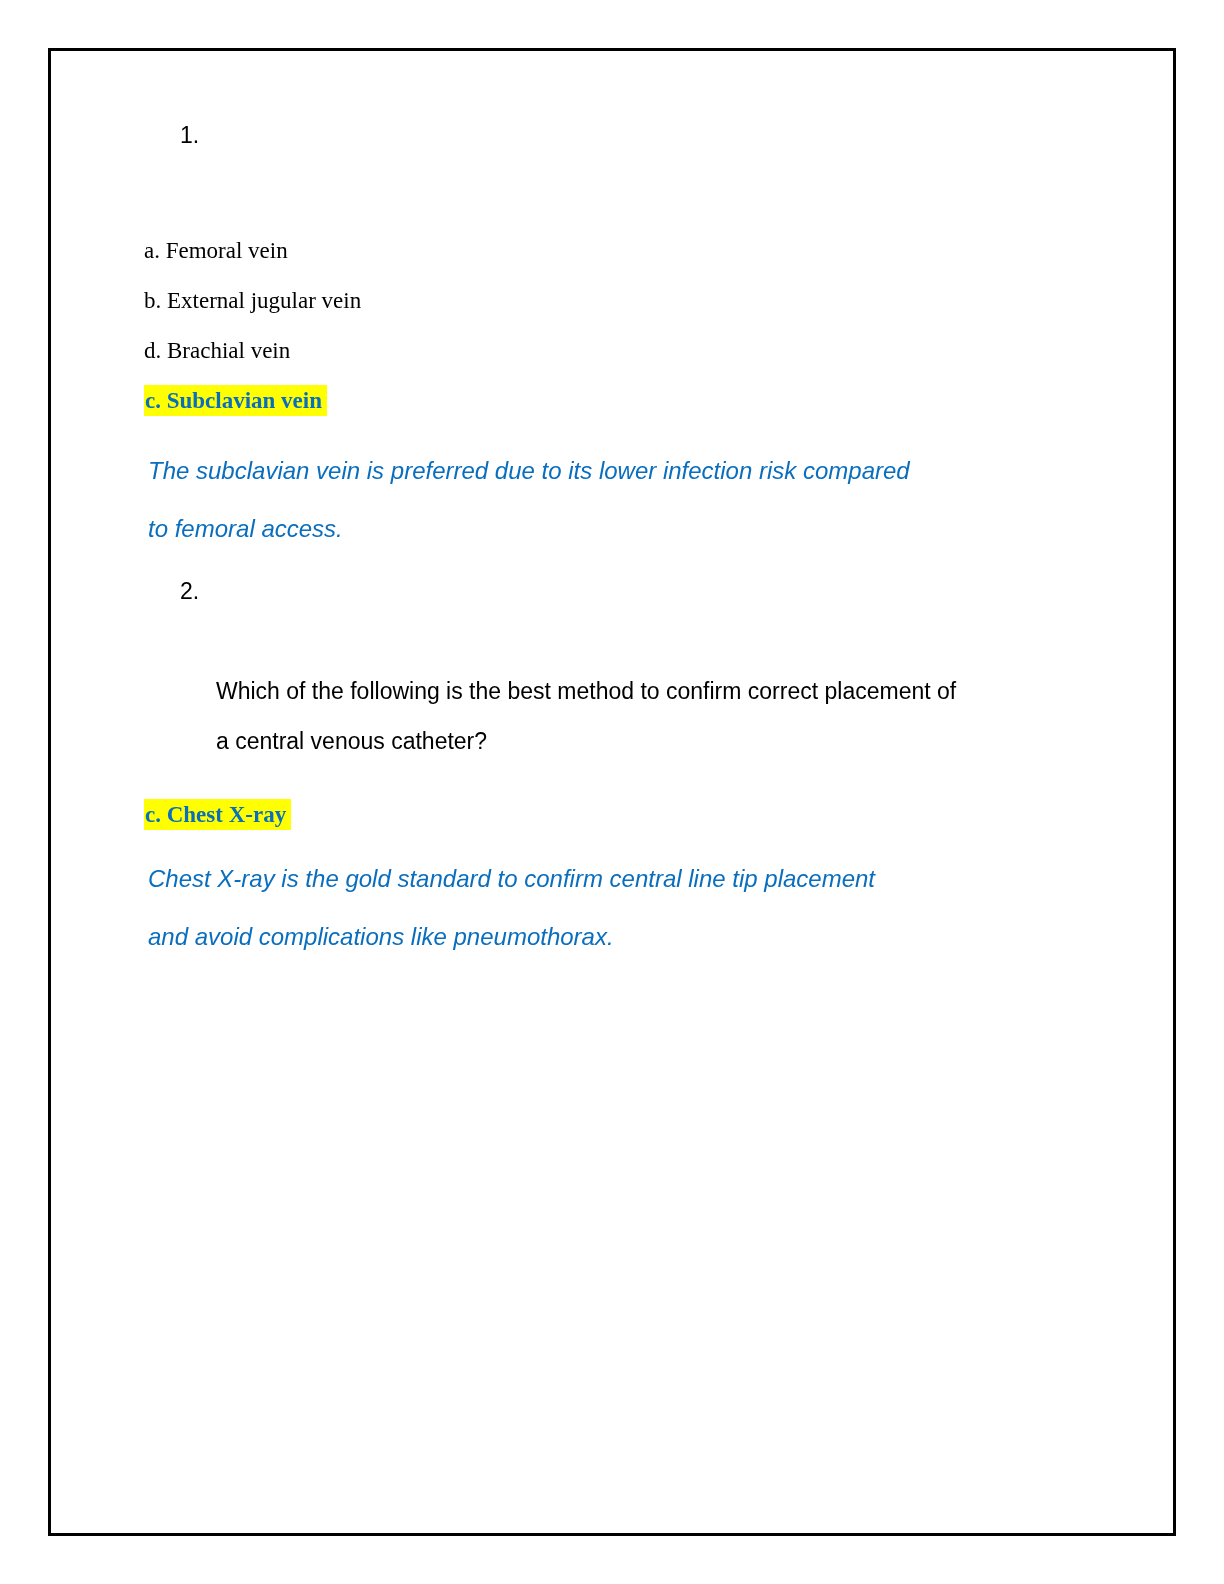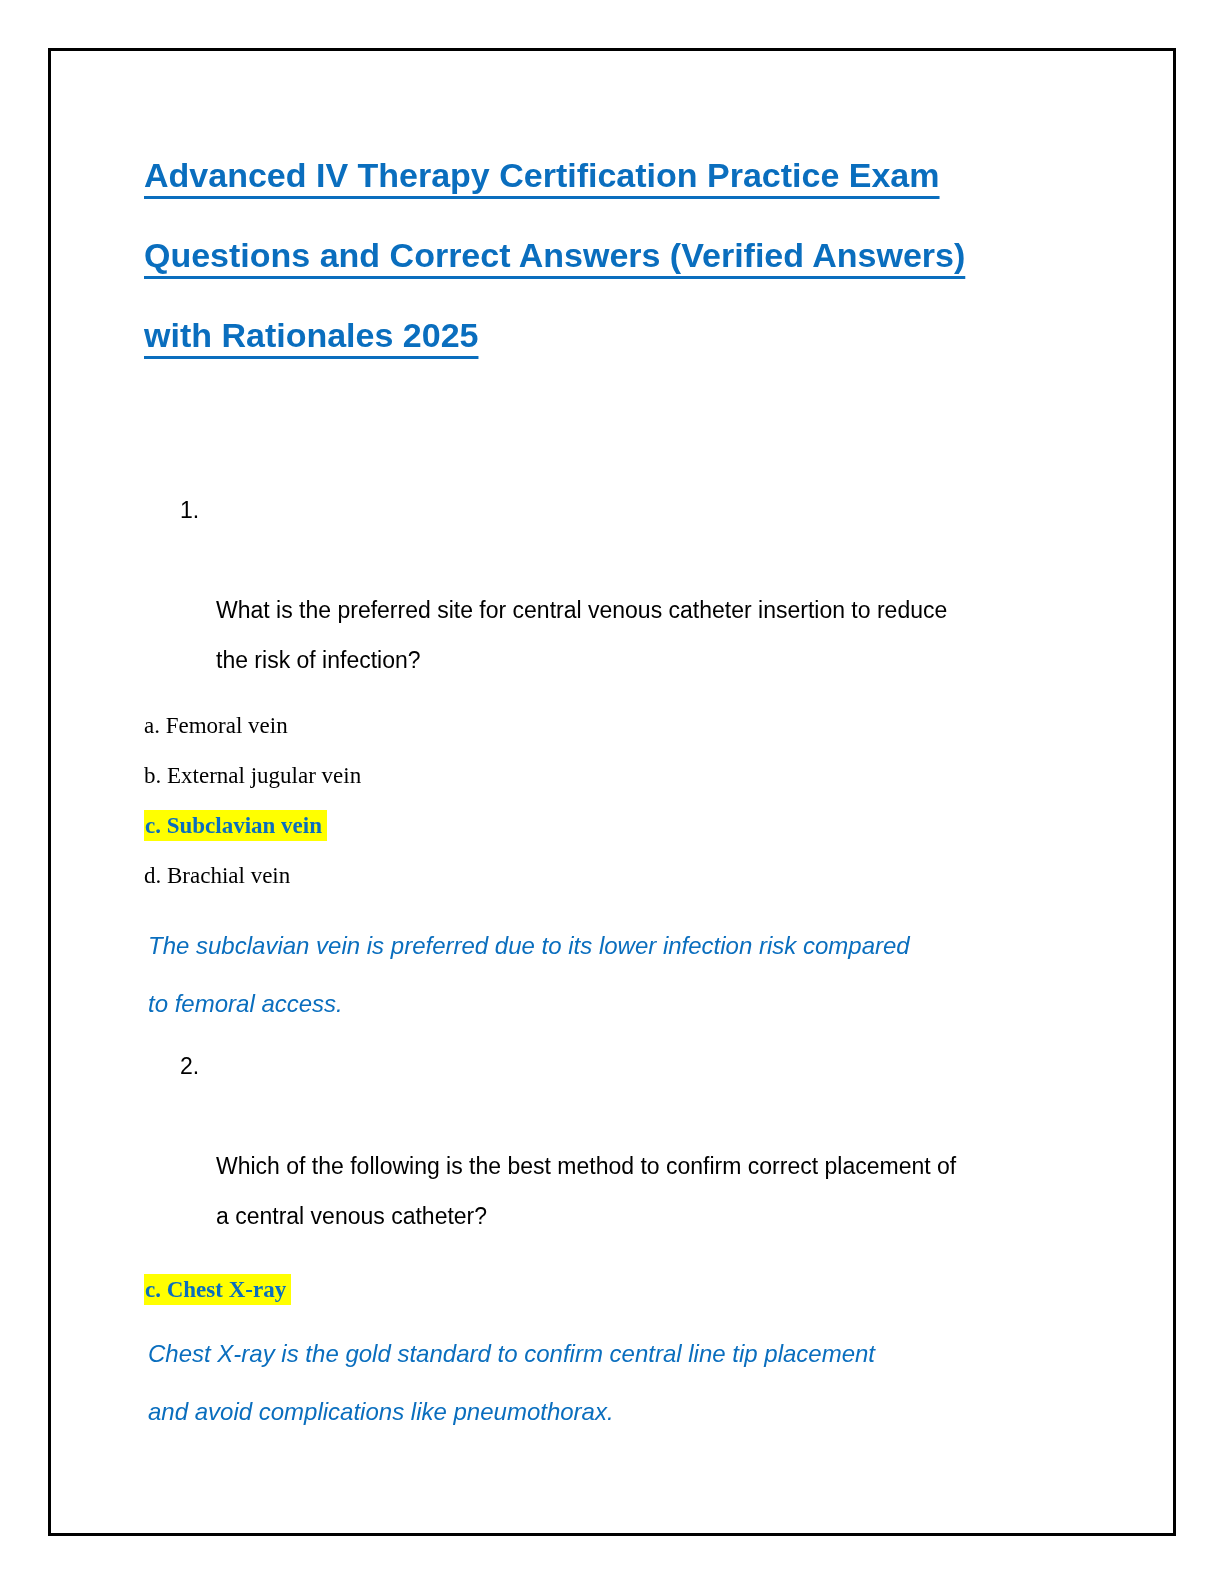--- a/index.html
+++ b/index.html
@@ -86,37 +86,32 @@
   .rat2 { margin-top: 10px; }
 </style>
 </head>
 <body>
 
 <div class="page">
   <div class="page-border"></div>
 
   <div class="content">
 
-    <h1 class="doc-title">Advanced IV Therapy Certification Practice Exam
-Questions and Correct Answers (Verified Answers)
-with Rationales 2025</h1>
 
     <div class="question q1">
       <span class="qnum">1.</span>
-      <span class="qtext">What is the preferred site for central venous catheter insertion to reduce
-the risk of infection?</span>
     </div>
 
     <div class="options opts1">
       <div class="option">a. Femoral vein</div>
       <div class="option">b. External jugular vein</div>
+      <div class="option">d. Brachial vein</div>
       <div class="option">
         <span class="highlight">c. Subclavian vein</span>
       </div>
-      <div class="option">d. Brachial vein</div>
     </div>
 
     <p class="rationale rat1">The subclavian vein is preferred due to its lower infection risk compared
 to femoral access.</p>
 
     <div class="question q2">
       <span class="qnum">2.</span>
       <span class="qtext">Which of the following is the best method to confirm correct placement of
 a central venous catheter?</span>
     </div>

